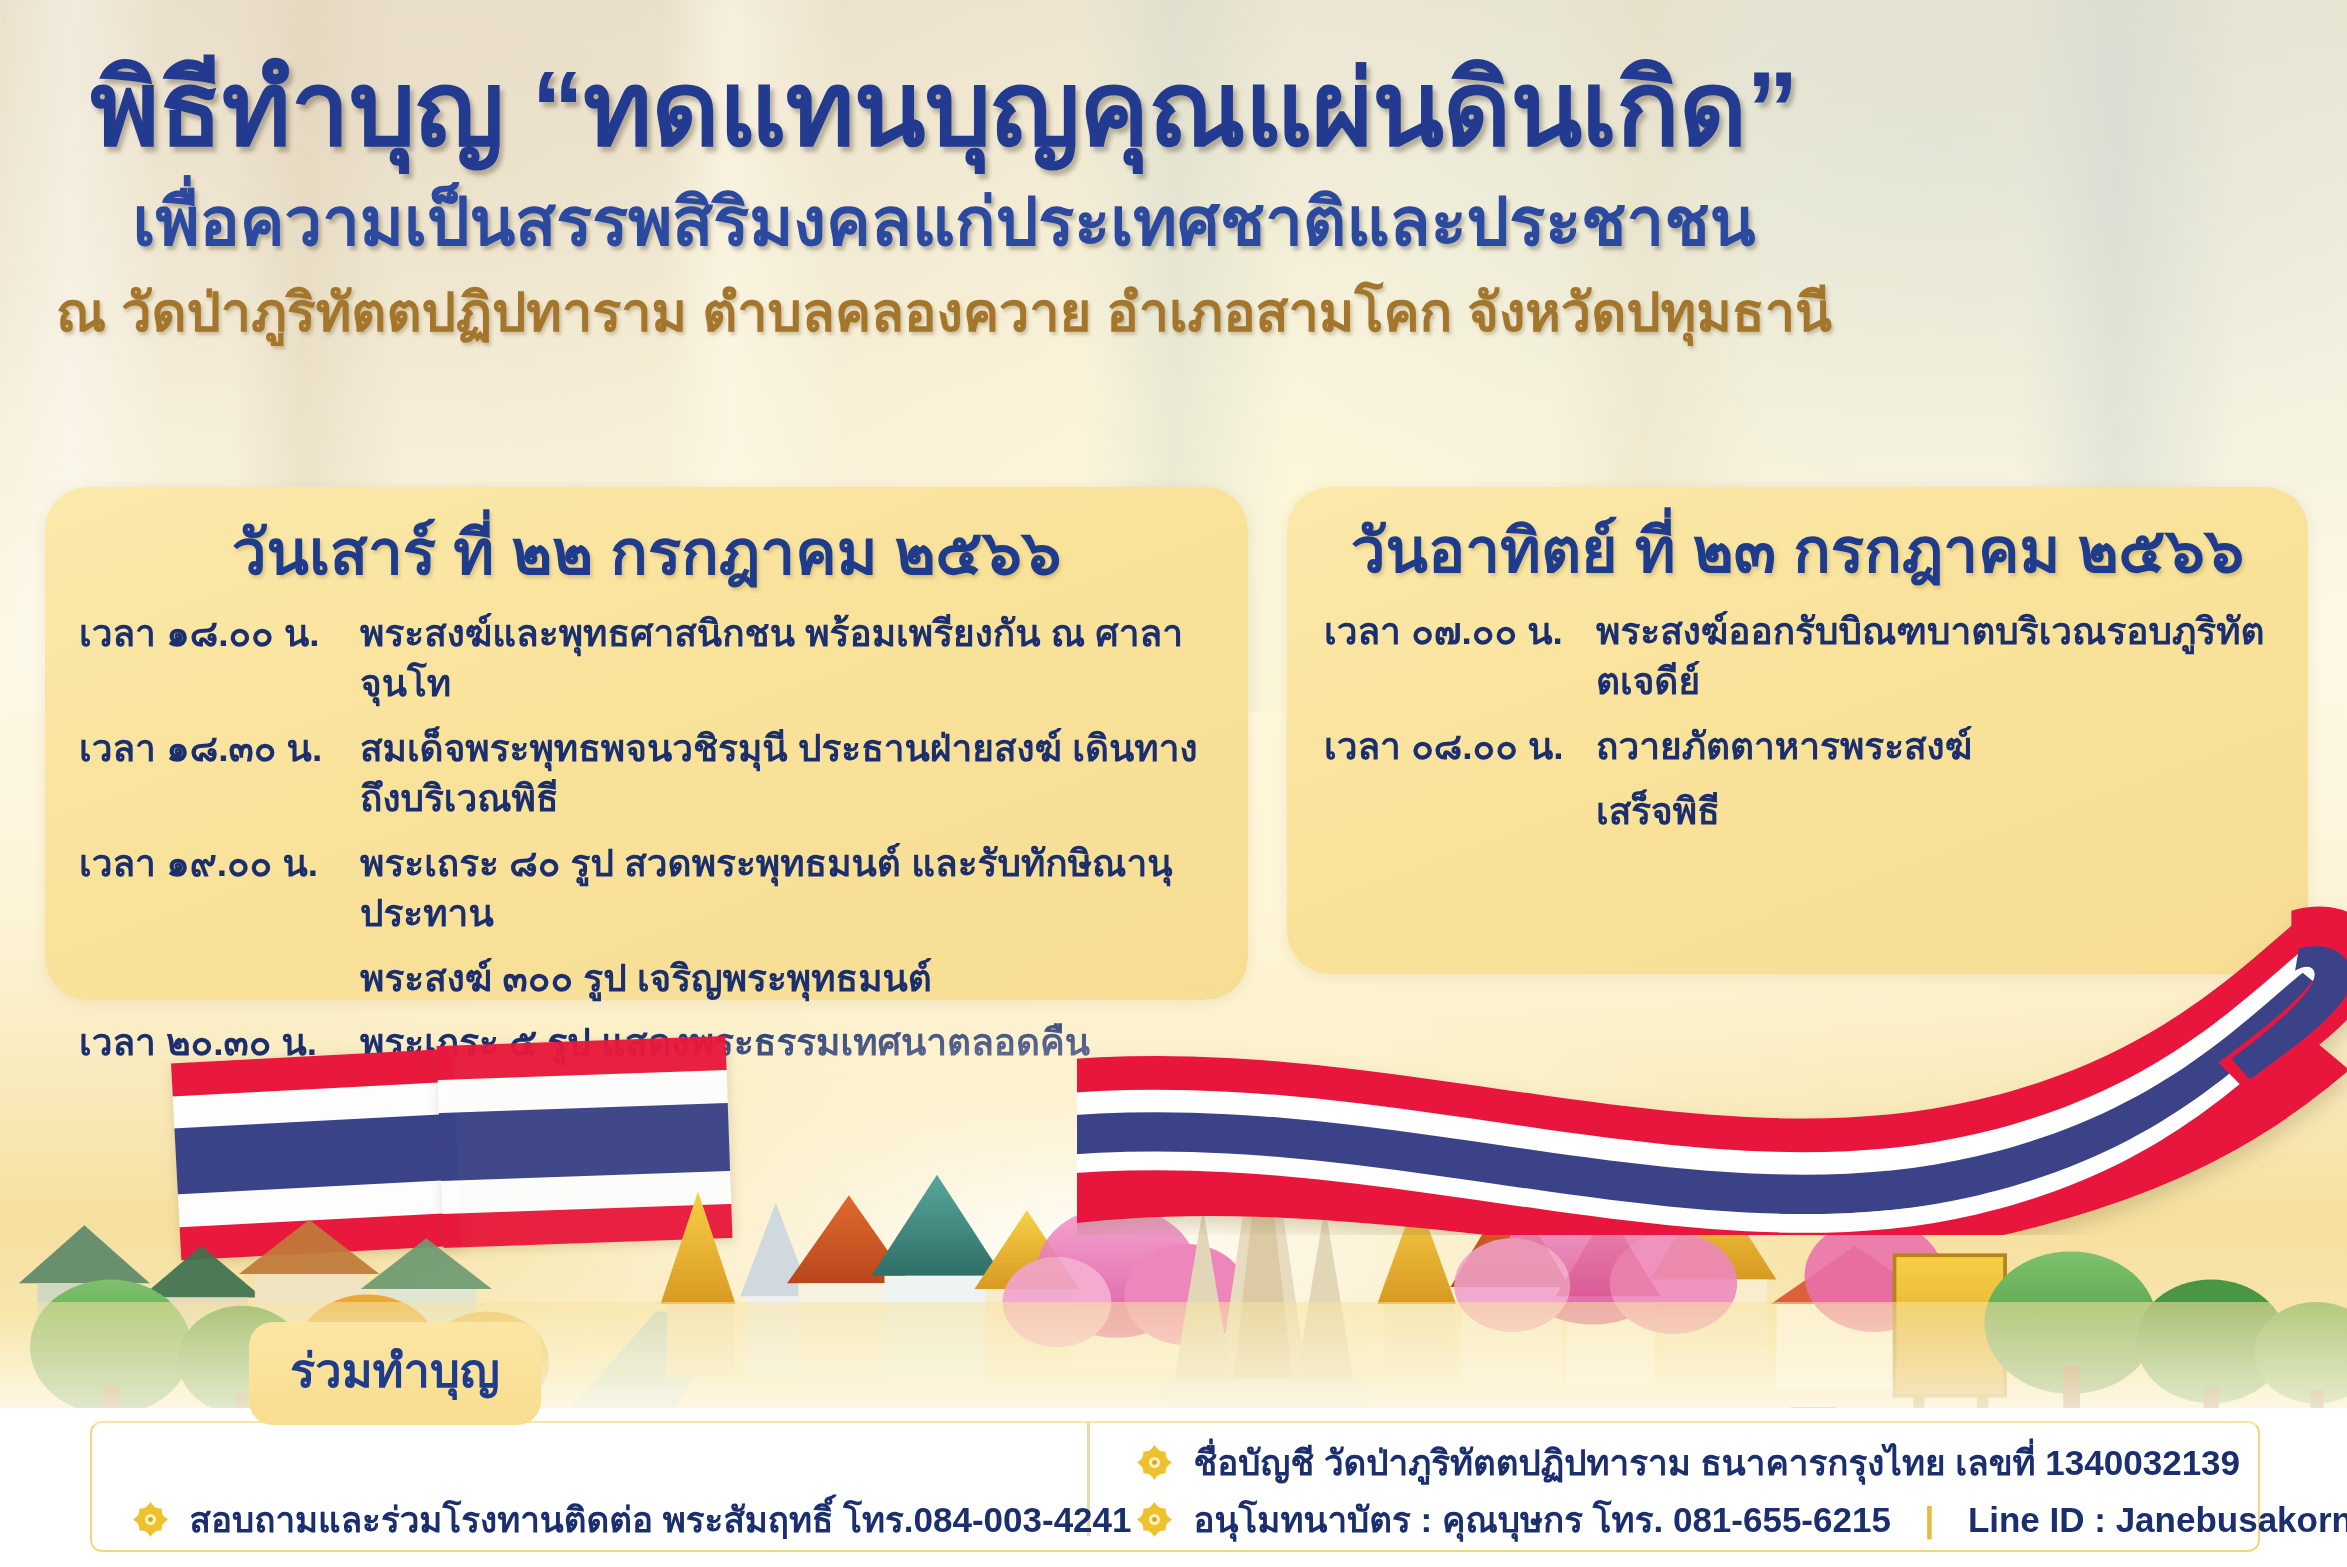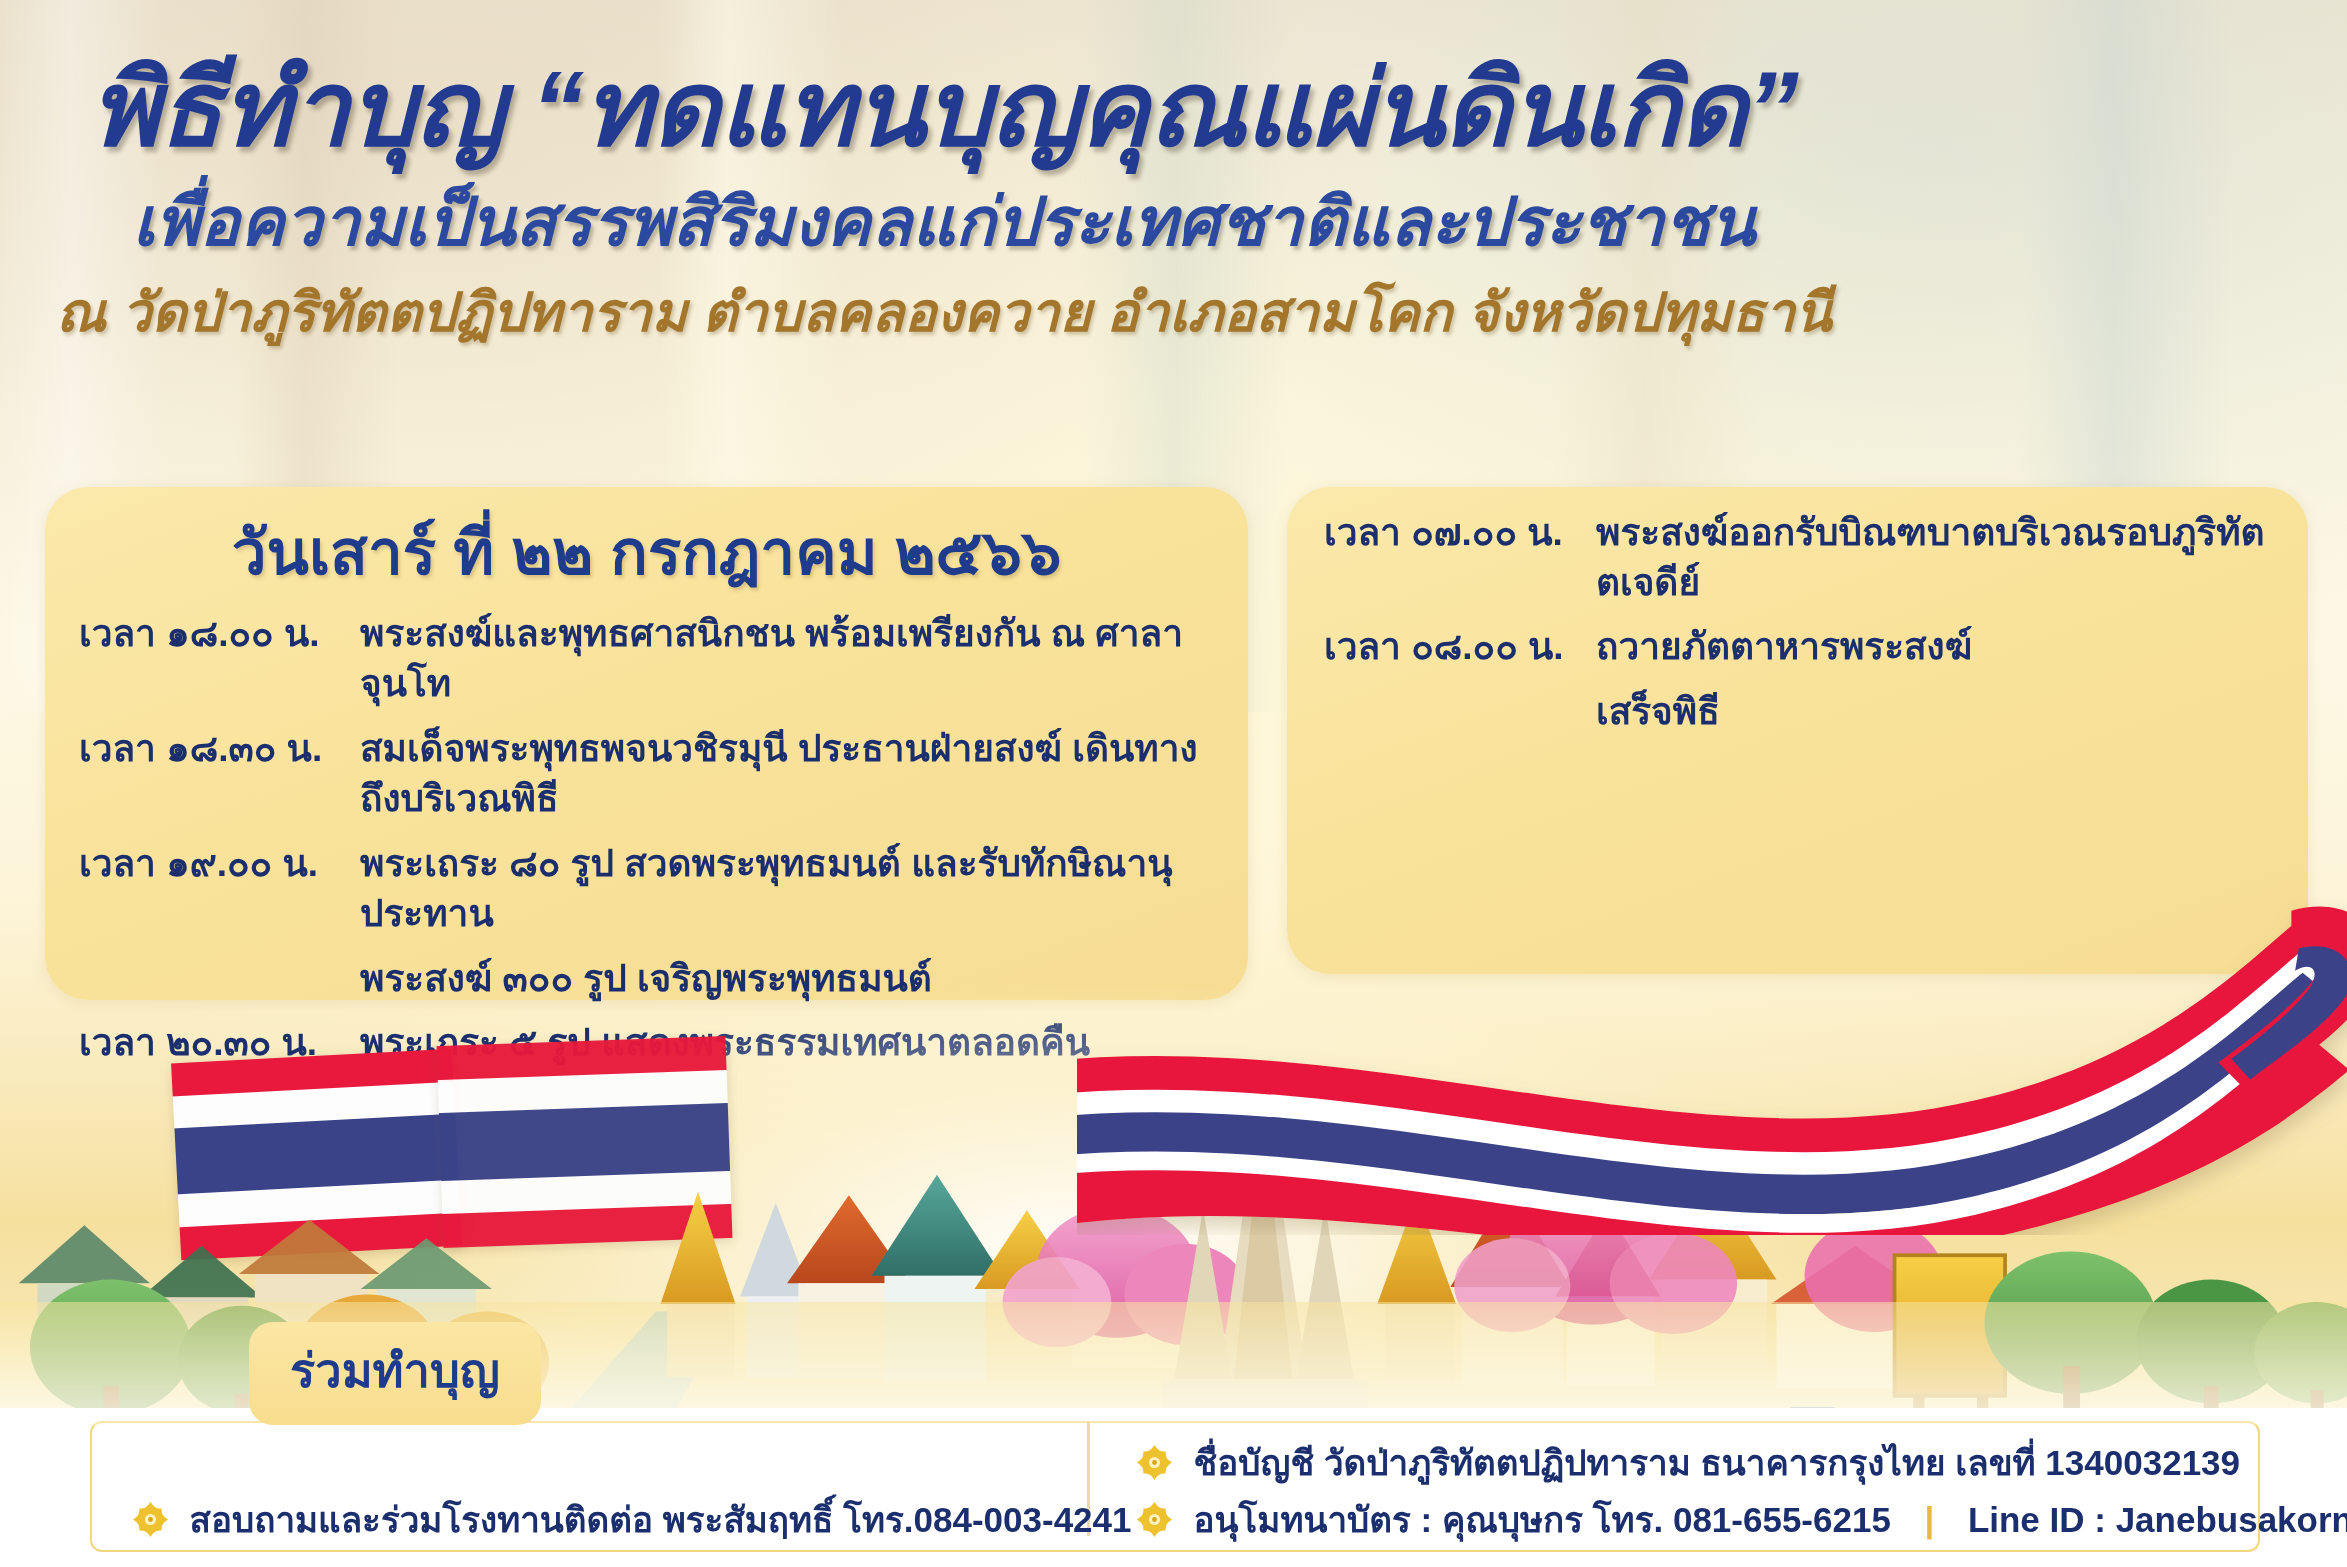--- a/index.html
+++ b/index.html
@@ -30,21 +30,21 @@
       linear-gradient(90deg, rgba(255,255,255,0) 0%, rgba(255,255,255,.35) 3%, rgba(255,255,255,0) 7%),
       linear-gradient(90deg, rgba(215,200,170,0) 10%, rgba(215,200,170,.30) 13%, rgba(215,200,170,0) 17%),
       linear-gradient(90deg, rgba(255,252,235,0) 28%, rgba(255,252,235,.55) 31%, rgba(255,252,235,0) 36%),
       linear-gradient(90deg, rgba(200,214,200,0) 46%, rgba(200,214,200,.35) 50%, rgba(200,214,200,0) 55%),
       linear-gradient(90deg, rgba(232,221,192,0) 66%, rgba(232,221,192,.4) 70%, rgba(232,221,192,0) 75%),
       linear-gradient(90deg, rgba(199,212,206,0) 86%, rgba(199,212,206,.4) 90%, rgba(199,212,206,0) 95%);
     pointer-events:none;
   }
 
   
-  .header { position: absolute; left: 0; top: 0; width: 1888px; text-align: center; font-style: italic; }
+  .header { position: absolute; left: 0; top: 0; width: 1888px; text-align: center; }
   .title-main {
     font-size: 105px; font-weight: bold; color: #223a8f; line-height: 1.05;
     letter-spacing: -0.9px; padding-top: 54px;
     text-shadow: 3.7px 4.7px 4.7px rgba(90,80,60,.38);
   }
   .title-sub {
     font-size: 67px; font-weight: bold; color: #2c49a0; line-height: 1.1;
     margin-top: 20.6px; text-shadow: 2.8px 3.7px 3.7px rgba(90,80,60,.35);
   }
   .title-venue {
@@ -173,20 +173,21 @@
 
         <div class="sched-row">
           <div class="sched-time">เวลา ๒๐.๓๐ น.</div>
           <div class="sched-desc">พระเถระ ๕ รูป แสดงพระธรรมเทศนาตลอดคืน</div>
         </div>
 
       </div>
     </div>
 
     <div class="card card-right">
+      <div class="card-heading">วันอาทิตย์ ที่ ๒๓ กรกฎาคม ๒๕๖๖</div>
       <div class="sched">
 
         <div class="sched-row">
           <div class="sched-time">เวลา ๐๗.๐๐ น.</div>
           <div class="sched-desc">พระสงฆ์ออกรับบิณฑบาตบริเวณรอบภูริทัตตเจดีย์</div>
         </div>
 
         <div class="sched-row">
           <div class="sched-time">เวลา ๐๘.๐๐ น.</div>
           <div class="sched-desc">ถวายภัตตาหารพระสงฆ์</div>

